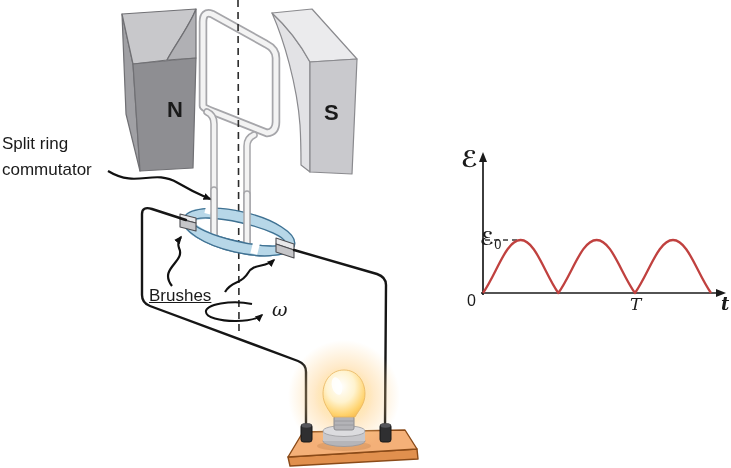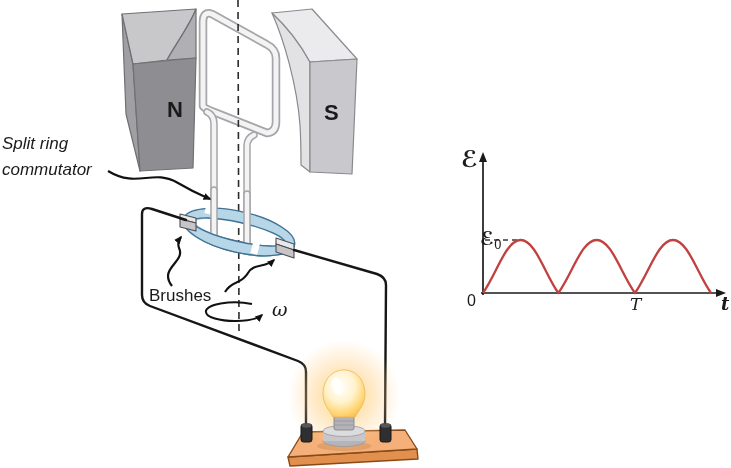--- a/index.html
+++ b/index.html
@@ -3,21 +3,21 @@
 <meta charset="utf-8">
 <style>
   html,body{margin:0;padding:0;background:#ffffff;}
   #stage{position:relative;width:731px;height:468px;background:#ffffff;overflow:hidden;
          font-family:"Liberation Sans",sans-serif;color:#111;}
   .abs{position:absolute;}
   .lbl{position:absolute;color:#1a1a1a;pointer-events:none;}
   .sans{font-family:"Liberation Sans",sans-serif;}
   .serif-it{font-family:"DejaVu Serif","DejaVu Sans",serif;font-style:italic;}
   .pole{font-weight:bold;font-size:22px;line-height:1;}
-  .small-note{font-size:17px;line-height:1.5;font-style:italic;}
+  .small-note{font-size:17px;line-height:1.5;}
   svg{display:block;}
 </style>
 </head>
 <body>
 
 <div id="stage">
 
   <svg class="abs" style="left:0;top:0" width="460" height="468" viewBox="0 0 460 468">
     <defs>
       <marker id="mArr" markerUnits="userSpaceOnUse" markerWidth="10" markerHeight="9" refX="6.5" refY="3.5" orient="auto">
@@ -156,21 +156,21 @@
     <line x1="33" y1="155" x2="270" y2="155" stroke="#1a1a1a" stroke-width="1.7" marker-end="url(#axArr)"></line>
     <line x1="37" y1="102" x2="70" y2="102" stroke="#3a3a3a" stroke-width="1.3" stroke-dasharray="5 4"></line>
     <path d="M35,155
              C48.7,135.7 57.9,102 72.65,102 C87.4,102 96.6,135.7 110.3,155
              C124.3,135.7 133.6,102 148.65,102 C163.7,102 173,135.7 187,155
              C200.8,135.7 210.1,102 225,102 C239.9,102 249.2,135.7 263,155" fill="none" stroke="#c0413f" stroke-width="2.3" stroke-linejoin="round"></path>
   </svg>
 
   <div class="lbl sans small-note" style="left:2px;top:131px;width:122px;">Split ring commutator</div>
 
-  <div class="lbl sans" style="left:149px;top:286px;font-size:17px;">Brushes</div>
+  <div class="lbl sans" style="left:149px;top:286px;font-size:17px;text-decoration:underline;">Brushes</div>
 
   <div class="lbl sans pole" style="left:167px;top:99px;">N</div>
 
   <div class="lbl sans pole" style="left:324px;top:102px;">S</div>
 
   <div class="lbl serif-it" style="left:272px;top:300px;font-size:19px;line-height:1;">ω</div>
 
   <div class="lbl serif-it" style="left:461px;top:147px;font-size:23px;line-height:1;font-weight:bold;">ℰ</div>
 
   <div class="lbl serif-it" style="left:480px;top:229px;font-size:19px;line-height:1;font-weight:bold;">

